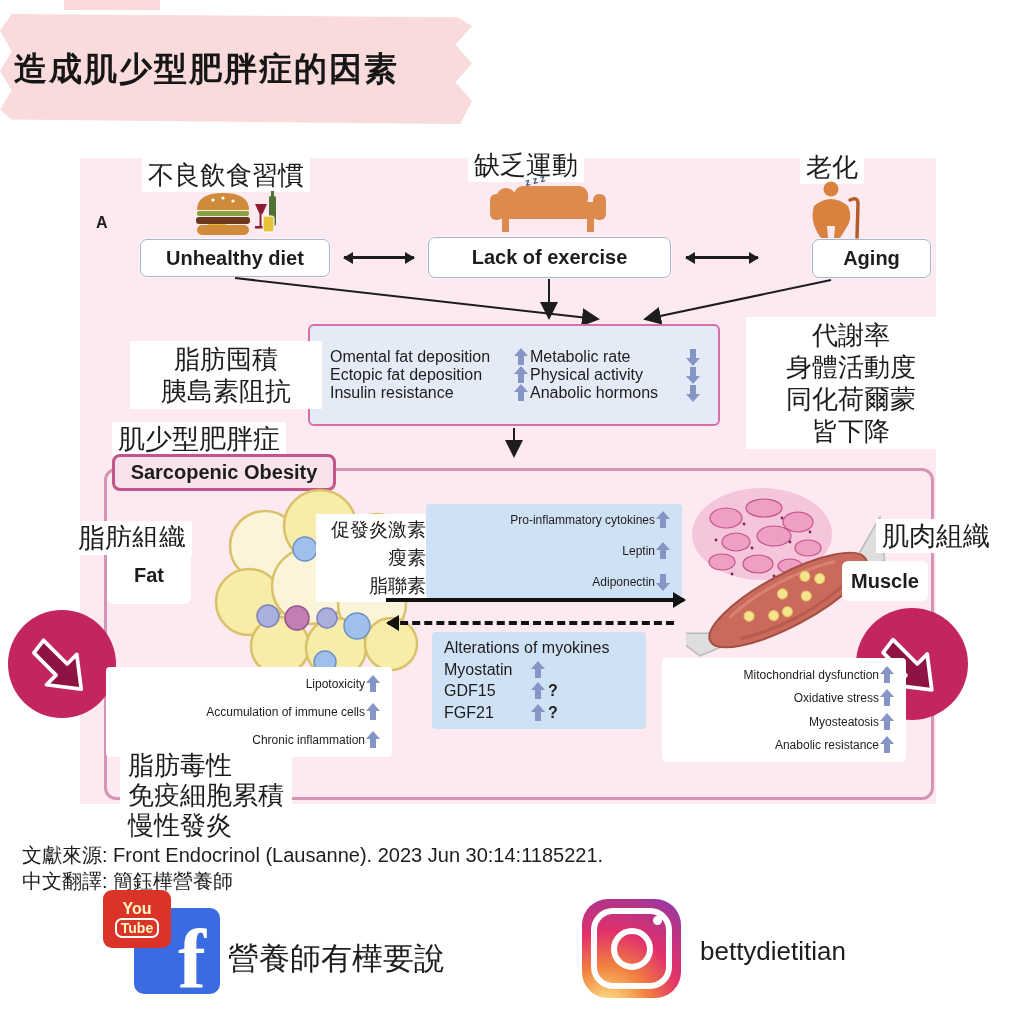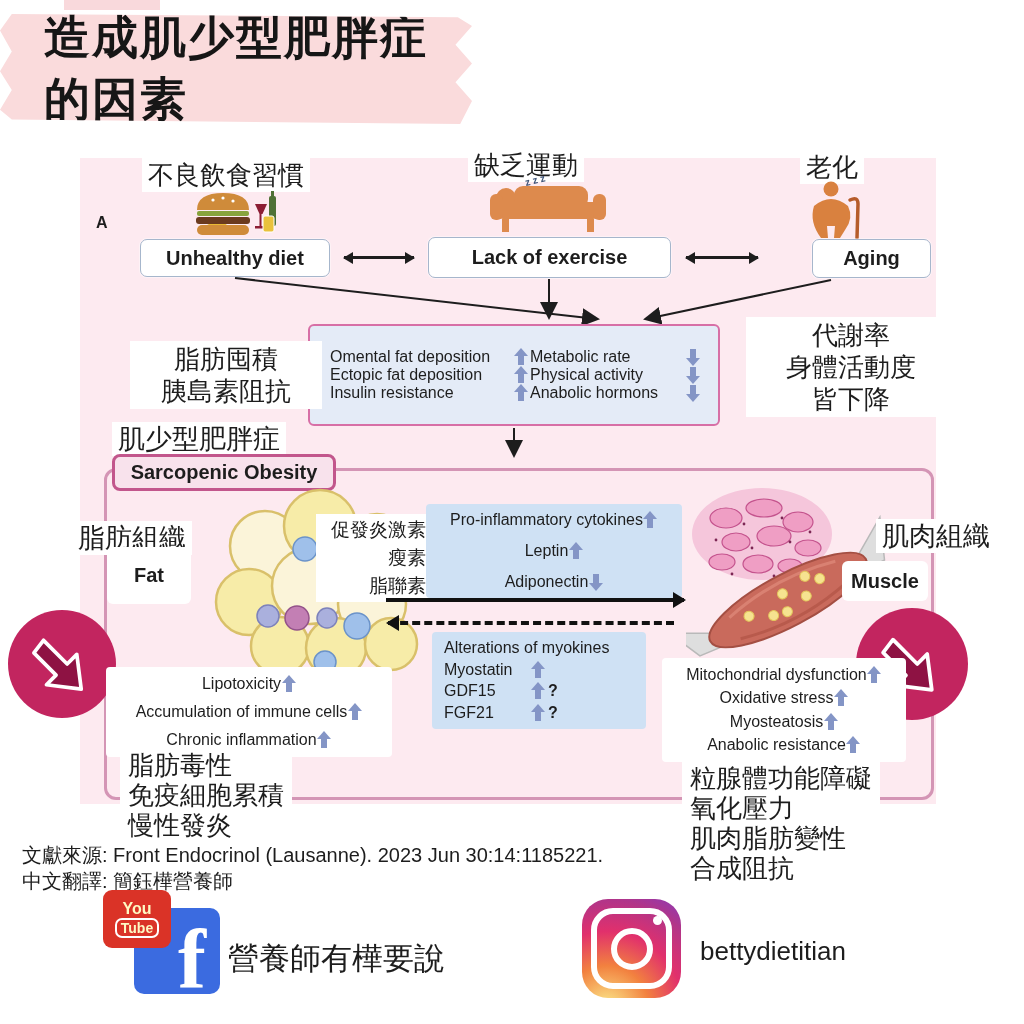--- a/index.html
+++ b/index.html
@@ -14,21 +14,21 @@
   }
   *{box-sizing:border-box;margin:0;padding:0}
   body{background:#fff;font-family:"Liberation Sans","DejaVu Sans",sans-serif;color:var(--ink)}
   .stage{position:relative;width:1024px;height:1024px;background:#fff;overflow:hidden}
   .abs{position:absolute}
 
   
   .tape-frag{left:64px;top:0;width:96px;height:10px;background:#f9d9dc}
   .banner{left:0;top:14px;width:472px;height:110px;background:#fadbdc;display:flex;align-items:center;
     clip-path:polygon(2.5% 0,97% 3%,100% 11%,96.5% 28%,100% 45%,96.5% 62%,100% 79%,97.5% 100%,2.5% 96%,0 87%,2.5% 69%,0 52%,2.5% 34%,0 15%)}
-  .banner h1{font-size:46px;font-weight:700;letter-spacing:2px;padding-left:44px;color:#161616}
+  .banner h1{font-size:33px;font-weight:700;letter-spacing:2px;padding-left:14px;color:#161616}
 
   
   .panel{left:80px;top:158px;width:856px;height:646px;background:var(--panel)}
   .plabel{left:96px;top:214px;font-size:16px;font-weight:700}
 
   .zh-label{background:#fff;font-size:26px;line-height:32px;padding:1px 6px;white-space:nowrap}
   .fbox{background:#fff;border:1.5px solid #a6b6cc;border-radius:7px;display:flex;align-items:center;justify-content:center;
         font-weight:700;font-size:20px;box-shadow:0 0 0 1px rgba(255,255,255,.4)}
 
   
@@ -56,21 +56,21 @@
   .note{background:#fff;text-align:center;font-size:26px;line-height:32px;padding:2px 4px}
 
   
   .sarc-box{left:104px;top:468px;width:830px;height:332px;border:3px solid #d495b5;border-radius:12px}
   .sarc-tag{left:112px;top:454px;width:224px;height:37px;background:#f8e2ec;border:3px solid #c2568c;border-radius:8px;
             display:flex;align-items:center;justify-content:center;font-weight:700;font-size:20px}
   .white-en{background:#fff;border-radius:6px;display:flex;align-items:center;justify-content:center;font-weight:700;font-size:20px}
 
   .bluebox{background:#cfe1f4;border-radius:4px;padding:7px 12px;display:flex;flex-direction:column;justify-content:space-between}
   .whitebox{background:#fff;border-radius:4px;padding:8px 12px;display:flex;flex-direction:column;justify-content:space-between}
-  .lrow{display:flex;justify-content:center;align-items:center;font-size:16px}
+  .lrow{display:flex;justify-content:flex-end;align-items:center;font-size:12px}
   .mrow{display:flex;align-items:center;font-size:16px}
   .mrow .ml{width:86px}
   .q{font-weight:700;margin-left:3px}
 
   .zh-small{background:#fff;font-size:19px;line-height:28px;text-align:right;padding:2px 6px}
   .zh-block{background:#fff;font-size:26px;line-height:30px;padding:2px 8px}
 
   
   .solid-arrow{height:4px;background:#111}
   .solid-arrow::after{content:"";position:absolute;right:-2px;top:50%;transform:translateY(-50%);
@@ -204,20 +204,21 @@
     </div>
   </div>
 
   <div class="abs note" style="left:130px;top:341px;width:192px">
     <div>脂肪囤積</div>
     <div>胰島素阻抗</div>
   </div>
   <div class="abs note" style="left:746px;top:317px;width:210px">
     <div>代謝率</div>
     <div>身體活動度</div>
+    <div>同化荷爾蒙</div>
     <div>皆下降</div>
   </div>
 
   <div class="abs sarc-box"></div>
   <div class="abs zh-label" style="left:112px;top:422px;font-size:27px">肌少型肥胖症</div>
   <div class="abs sarc-tag">
     <span>Sarcopenic Obesity</span>
   </div>
 
   <div class="abs zh-label" style="left:72px;top:521px;font-size:27px">脂肪組織</div>
@@ -380,26 +381,20 @@
       </div>
     <div class="lrow">
         <span>Myosteatosis</span>
         <span class="barrow up"></span>
       </div>
     <div class="lrow">
         <span>Anabolic resistance</span>
         <span class="barrow up"></span>
       </div>
   </div>
-  <div class="abs zh-block" style="left:682px;top:761px">
-    <div>粒腺體功能障礙</div>
-    <div>氧化壓力</div>
-    <div>肌肉脂肪變性</div>
-    <div>合成阻抗</div>
-  </div>
 
   <div class="abs src" style="left:22px;top:842px">文獻來源: Front Endocrinol (Lausanne). 2023 Jun 30:14:1185221.</div>
   <div class="abs src" style="left:22px;top:868px">中文翻譯: 簡鈺樺營養師</div>
 
   <div class="abs yt-icon">
     <span class="yt-you">You</span>
     <span class="yt-tube">Tube</span>
   </div>
   <div class="abs fb-icon">
     <span class="fb-f">f</span>

